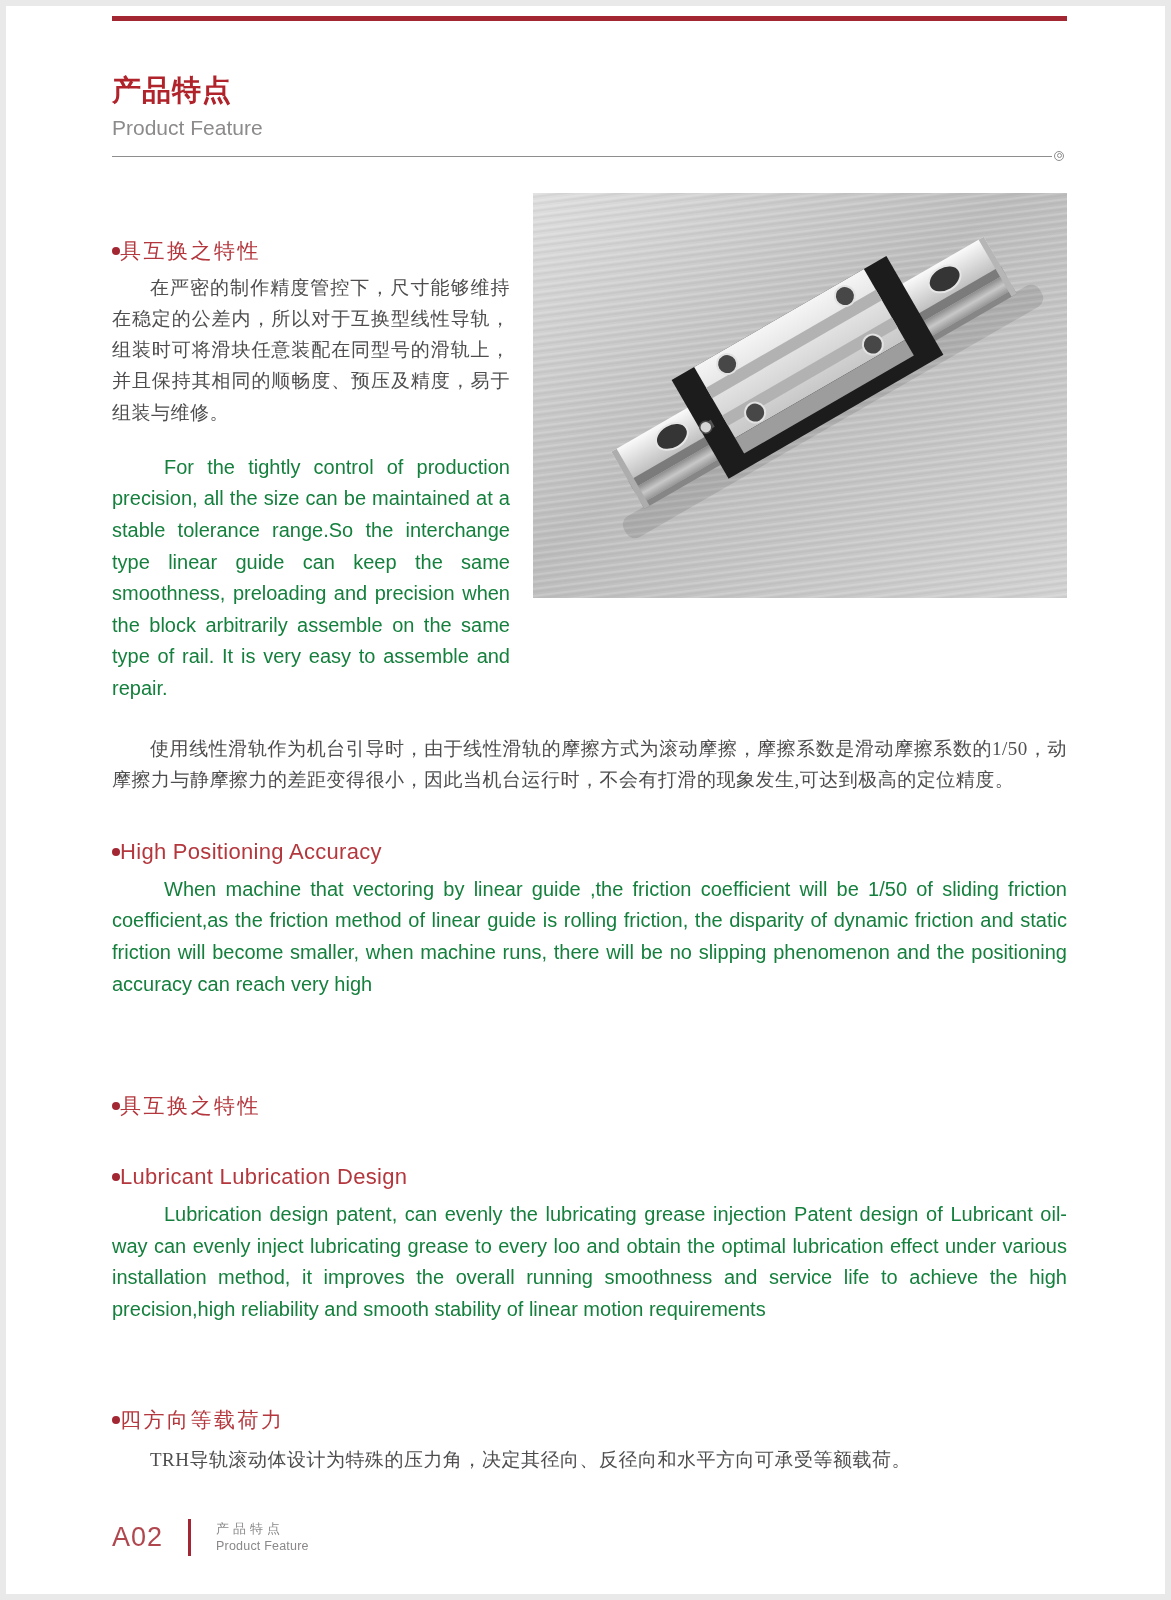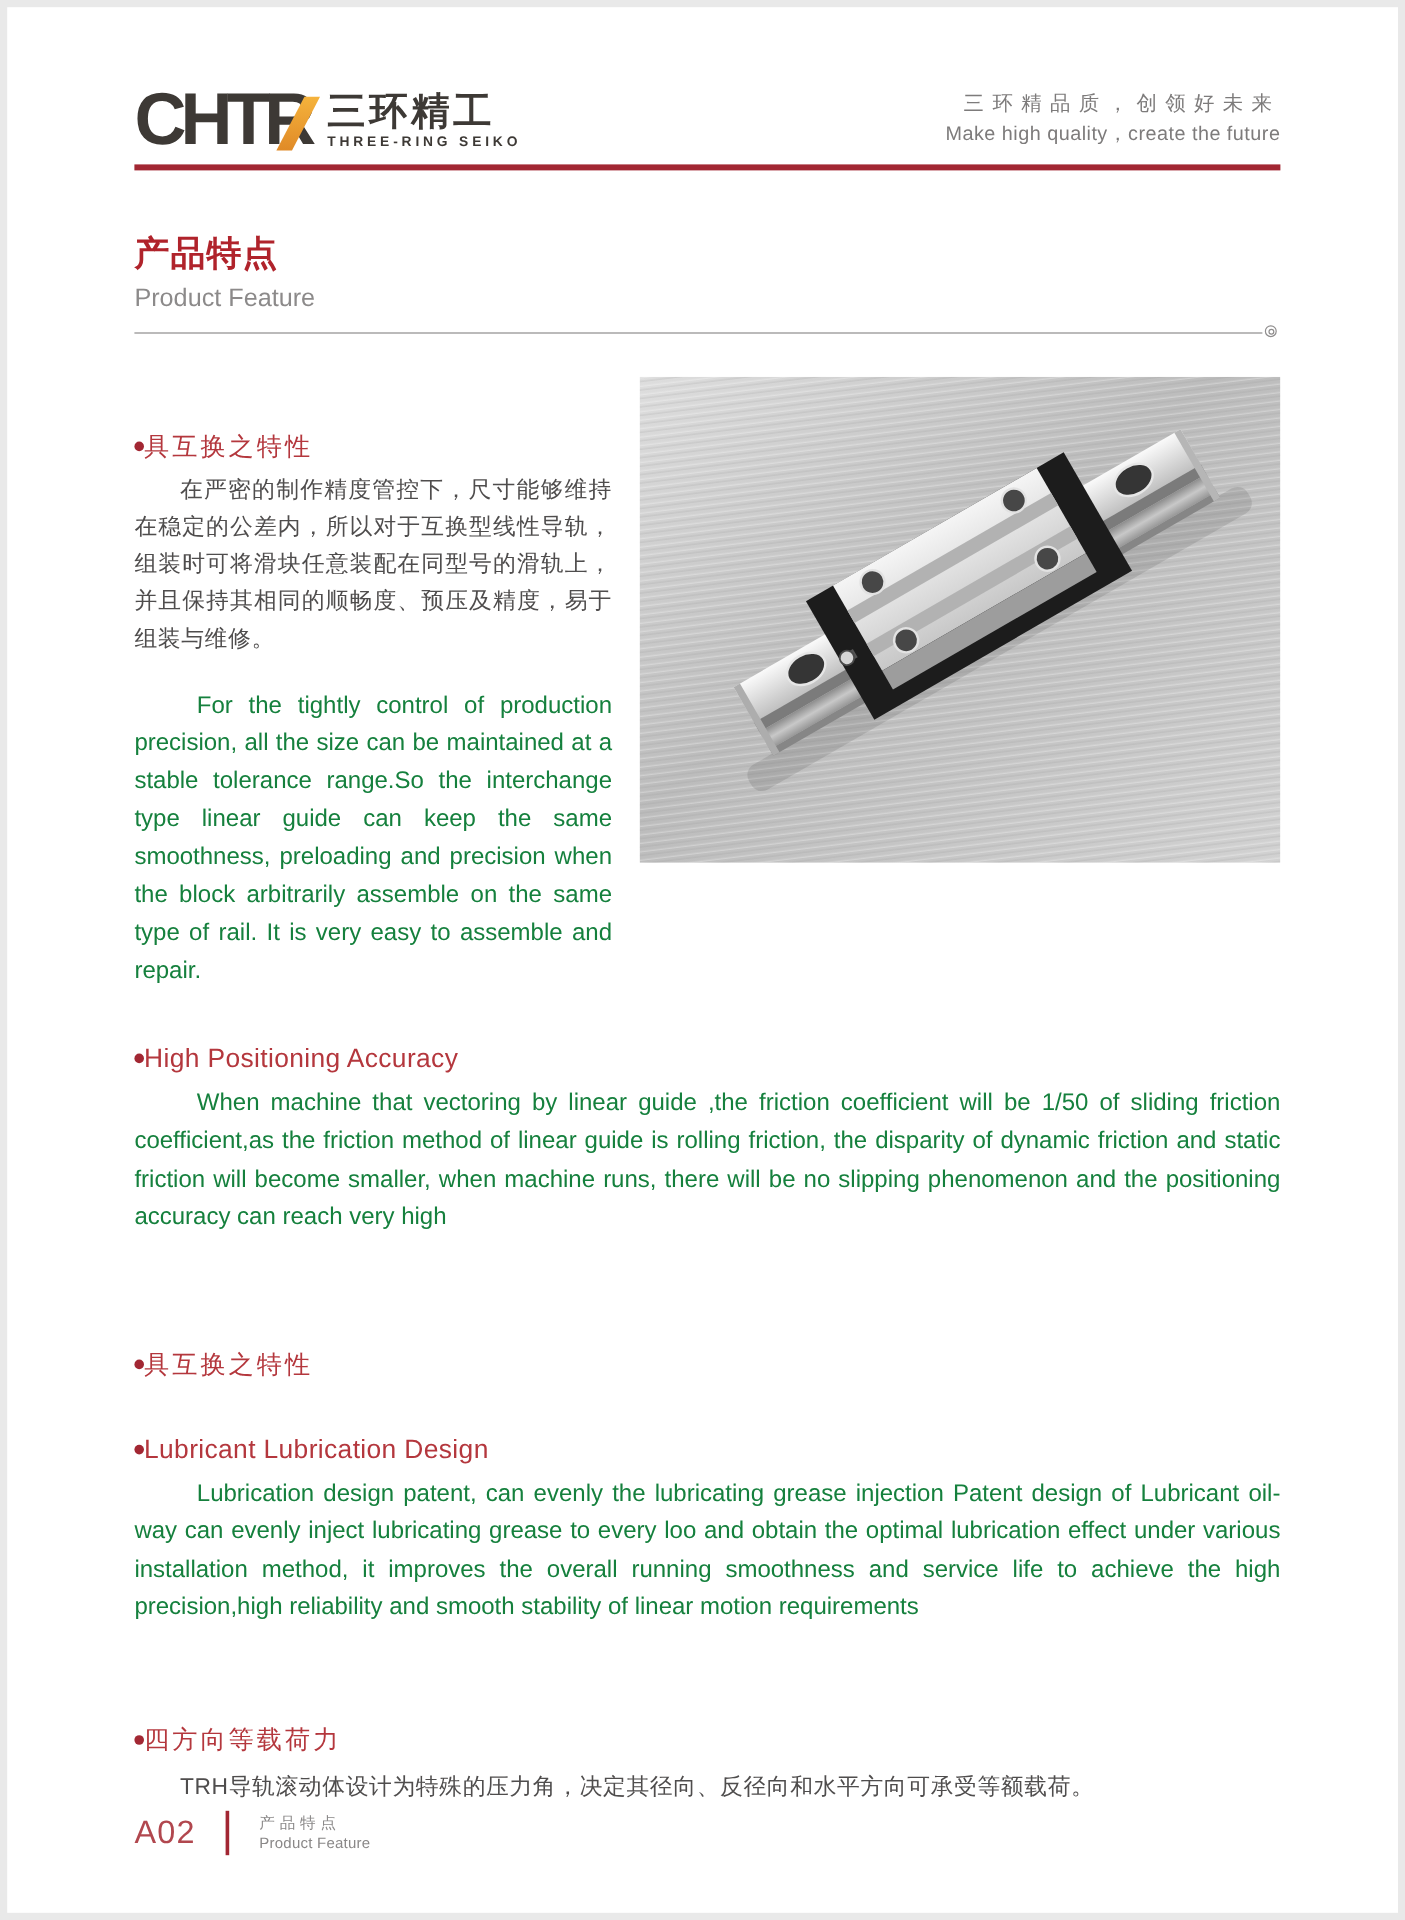--- a/index.html
+++ b/index.html
@@ -64,21 +64,21 @@
     border:1px solid #8f8d8d;border-radius:50%;
   }
 
   
   .sec-head{display:flex;align-items:center;margin-top:44px;}
   .sec-head .dot{width:8px;height:8px;border-radius:50%;background:#a22733;flex:none;}
   .head-cn{font-size:21px;color:#b4373d;letter-spacing:2.5px;}
   .head-en{font-size:22px;color:#b4373d;letter-spacing:0.3px;}
   .body-cn{
     font-size:19px;color:#4f4d4d;line-height:1.64;
-    text-align:justify;text-indent:2em;margin-top:7px;letter-spacing:0.5px;
+    text-align:justify;text-indent:2em;margin-top:7px;letter-spacing:0.5px;font-family:Liberation Serif, serif;
   }
   .body-en{
     font-size:20px;color:#15803d;line-height:1.58;
     text-align:justify;text-indent:2.6em;margin-top:9px;
   }
 
   
   .columns{display:flex;gap:23px;margin-top:36px;}
   .col-left{width:398px;}
   .col-left .sec2{margin-top:24px;}
@@ -102,36 +102,20 @@
   .footer-labels{color:#8a8888;line-height:1.15;}
   .footer-cn{font-size:13px;letter-spacing:4px;}
   .footer-en{font-size:12.5px;letter-spacing:0.2px;margin-top:2px;}
 </style>
 </head>
 <body>
 
 <div class="page">
   <div class="content">
 
-    <div class="header">
-      <div class="logo-row">
-        <div class="logo-mark">
-          <span>CHTR</span>
-          <span class="logo-accent"></span>
-        </div>
-        <div class="logo-text">
-          <span class="logo-cn">三环精工</span>
-          <span class="logo-en">THREE-RING SEIKO</span>
-        </div>
-      </div>
-      <div class="slogans">
-        <div class="slogan-cn">三环精品质，创领好未来</div>
-        <div class="slogan-en">Make high quality，create the future</div>
-      </div>
-    </div>
     <div class="red-rule"></div>
 
     <div class="title-block">
       <div class="title-cn">产品特点</div>
       <div class="title-en">Product Feature</div>
       <div class="title-rule">
         <span class="ring"></span>
       </div>
     </div>
 
@@ -201,20 +185,21 @@
             <circle cx="68" cy="18" r="10" fill="#474747" stroke="#e2e2e2" stroke-width="2"></circle>
 
             <rect x="-120" y="2" width="10" height="8" fill="#555555"></rect>
             <circle cx="-118" cy="6" r="6" fill="#d6d6d6" stroke="#4a4a4a" stroke-width="1.5"></circle>
           </g>
         </svg>
       </div>
     </div>
 
     <div class="sec3">
+      <div class="body-cn">使用线性滑轨作为机台引导时，由于线性滑轨的摩擦方式为滚动摩擦，摩擦系数是滑动摩擦系数的1/50，动摩擦力与静摩擦力的差距变得很小，因此当机台运行时，不会有打滑的现象发生,可达到极高的定位精度。</div>
     </div>
 
     <div class="sec4">
       <div class="sec-head">
         <span class="dot"></span>
         <span class="head-en">High Positioning Accuracy</span>
       </div>
       <div class="body-en">When machine that vectoring by linear guide ,the friction coefficient will be 1/50 of sliding friction coefficient,as the friction method of linear guide is rolling friction, the disparity of dynamic friction and static friction will become smaller, when machine runs, there will be no slipping phenomenon and the positioning accuracy can reach very high</div>
     </div>
 

